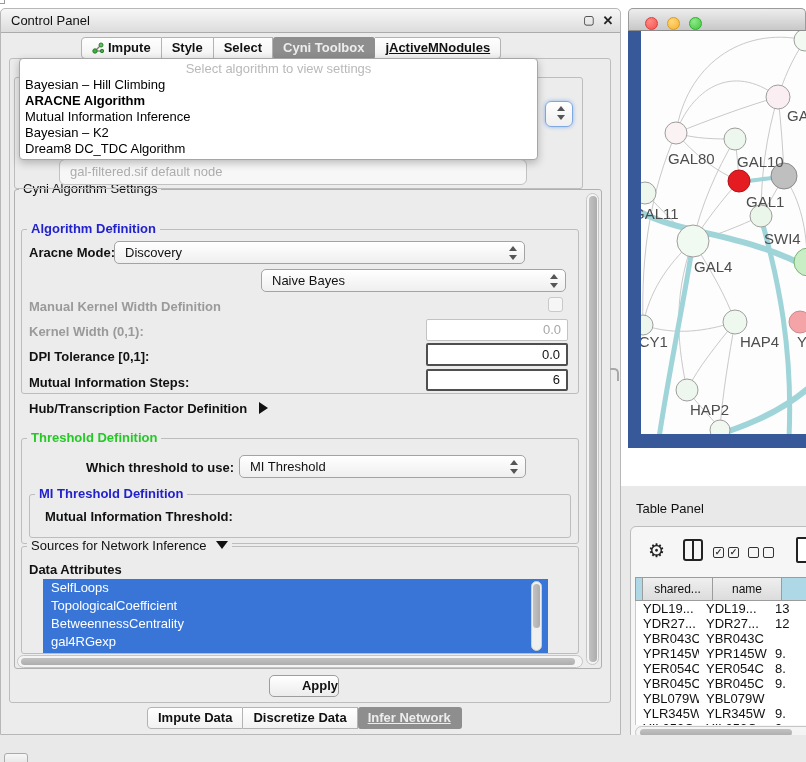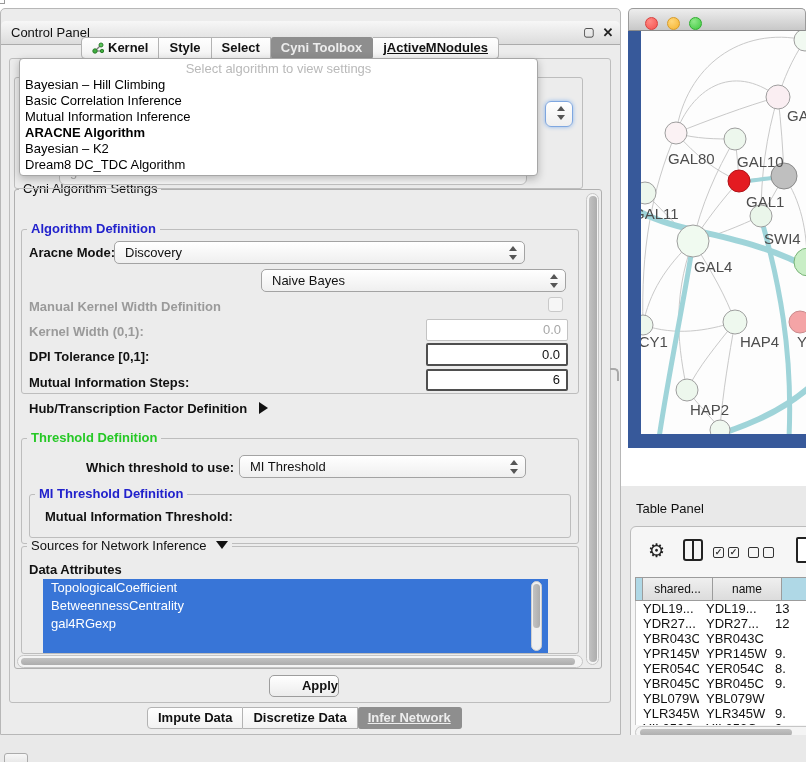--- a/index.html
+++ b/index.html
@@ -5,21 +5,21 @@
   html,body{margin:0;padding:0;background:#fff;}
   .stage{position:relative;width:806px;height:762px;overflow:hidden;background:#fff;
          font-family:"Liberation Sans",sans-serif;-webkit-font-smoothing:antialiased;}
   .abs{position:absolute;}
 
   
   .cp{left:0;top:8px;width:621px;height:727px;background:#ececec;
       border:1px solid #b7b7b7;border-radius:5px 5px 0 0;box-sizing:border-box;}
   .cp-titlebar{left:0;top:0;width:100%;height:23px;
       background:linear-gradient(#f7f7f7,#dcdcdc);border-bottom:1px solid #ababab;
-      border-radius:5px 5px 0 0;margin-top:12px;}
+      border-radius:5px 5px 0 0;}
   .cp-title{left:10px;top:0;height:23px;line-height:23px;font-size:13px;color:#111;}
   .win-ic{top:3px;width:16px;height:17px;line-height:17px;text-align:center;
       font-size:12px;color:#222;cursor:default;}
   .win-ic.close{font-weight:bold;font-size:13px;}
 
   
   .tabrow{display:flex;height:22px;}
   .tab{box-sizing:border-box;height:22px;line-height:20px;text-align:center;
        font-size:13px;font-weight:bold;color:#111;background:linear-gradient(#fefefe,#f2f2f2);
        border:1px solid #b3b3b3;border-left:none;padding:0 10px;white-space:nowrap;}
@@ -130,21 +130,21 @@
     <div class="abs tabrow" style="left:80px;top:28px;">
       <div class="tab first">
         <span class="tabicon">
           <svg width="12" height="12" viewBox="0 0 12 12">
             <line x1="3" y1="9" x2="9" y2="3" stroke="#7a7a7a" stroke-width="1.2"></line>
             <line x1="3" y1="9" x2="10" y2="9" stroke="#7a7a7a" stroke-width="1.2"></line>
             <circle cx="3" cy="9" r="2.2" fill="#3fae3f" stroke="#2c7e2c"></circle>
             <circle cx="9" cy="3" r="2" fill="#59c659" stroke="#2c7e2c"></circle>
             <circle cx="10" cy="9" r="1.7" fill="#3fae3f" stroke="#2c7e2c"></circle>
           </svg>
-        </span><span>Kernel</span>
+        </span><span>Impute</span>
       </div>
       <div class="tab">Style</div>
       <div class="tab">Select</div>
       <div class="tab sel">Cyni Toolbox</div>
       <div class="tab last">jActiveMNodules</div>
     </div>
 
     <div class="abs content"></div>
 
     <div class="abs groupbox" style="left:13px;top:68px;width:569px;height:112px;z-index:1;"></div>
@@ -154,23 +154,22 @@
       <span class="stepper"></span>
     </div>
 
     <div class="abs" style="left:58px;top:150px;width:468px;height:26px;background:#f7f7f7;border:1px solid #c2c2c2;
                 border-radius:6px;z-index:2;box-sizing:border-box;font-size:13px;line-height:24px;
                 color:#adadad;padding-left:10px;overflow:hidden;">gal-filtered.sif default node</div>
 
     <div class="abs popup">
       <div class="ph">Select algorithm to view settings</div>
       <div class="it">Bayesian – Hill Climbing</div>
-      <div class="it">Basic Correlation Inference</div>
+      <div class="it b">ARACNE Algorithm</div>
       <div class="it">Mutual Information Inference</div>
-      <div class="it b">ARACNE Algorithm</div>
       <div class="it">Bayesian – K2</div>
       <div class="it">Dream8 DC_TDC Algorithm</div>
     </div>
 
     <div class="abs groupbox" style="left:13px;top:180px;width:588px;height:480px;border-color:#b0b0b0;"></div>
     <div class="abs gtitle" style="left:18px;top:173px;color:#111;">Cyni Algorithm Settings</div>
 
     <div class="abs sb-track" style="left:585px;top:184px;width:13px;height:472px;">
       <div class="sb-thumb" style="left:2px;top:2px;width:8px;height:466px;"></div>
     </div>
@@ -221,20 +220,21 @@
     <div class="abs lbl" style="left:44px;top:500px;">Mutual Information Threshold:</div>
 
     <div class="abs groupbox" style="left:20px;top:537px;width:558px;height:108px;"></div>
     <div class="abs gtitle" style="left:26px;top:530px;color:#111;">
       <span>Sources for Network Inference</span>
       <span class="tri-d"></span>
     </div>
     <div class="abs lbl" style="left:28px;top:553px;">Data Attributes</div>
 
     <div class="abs attrlist" style="left:42px;top:570px;width:505px;height:74px;">
+      <div class="li">SelfLoops</div>
       <div class="li">TopologicalCoefficient</div>
       <div class="li">BetweennessCentrality</div>
       <div class="li">gal4RGexp</div>
     </div>
 
     <div class="abs" style="left:530px;top:572px;width:11px;height:70px;background:#f0f0f0;border-radius:6px;border:1px solid #cfcfcf;box-sizing:border-box;">
       <div class="sb-thumb" style="left:1px;top:2px;width:7px;height:44px;"></div>
     </div>
 
     <div class="abs sb-track" style="left:16px;top:646px;width:566px;height:13px;">

